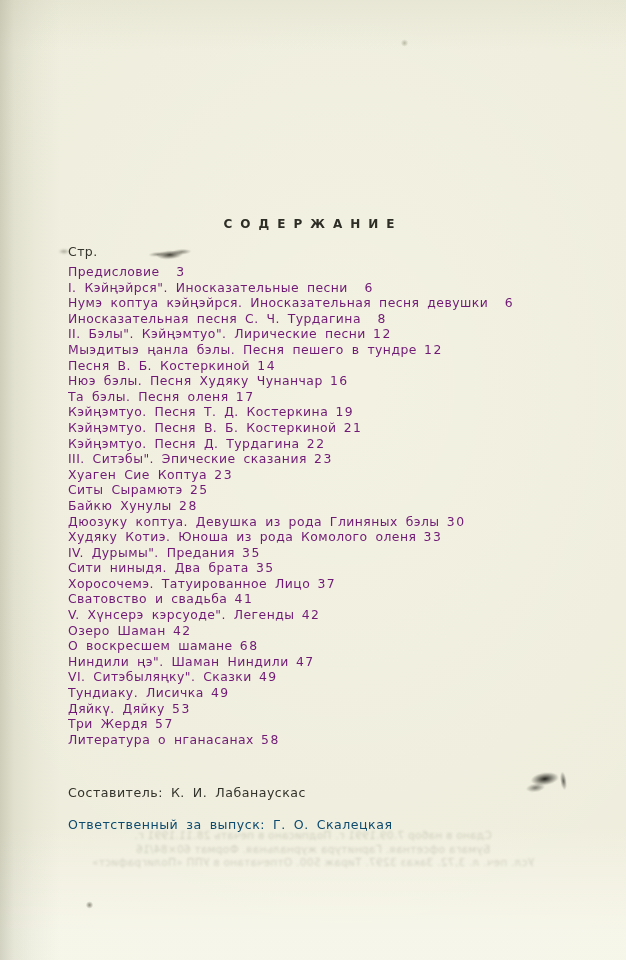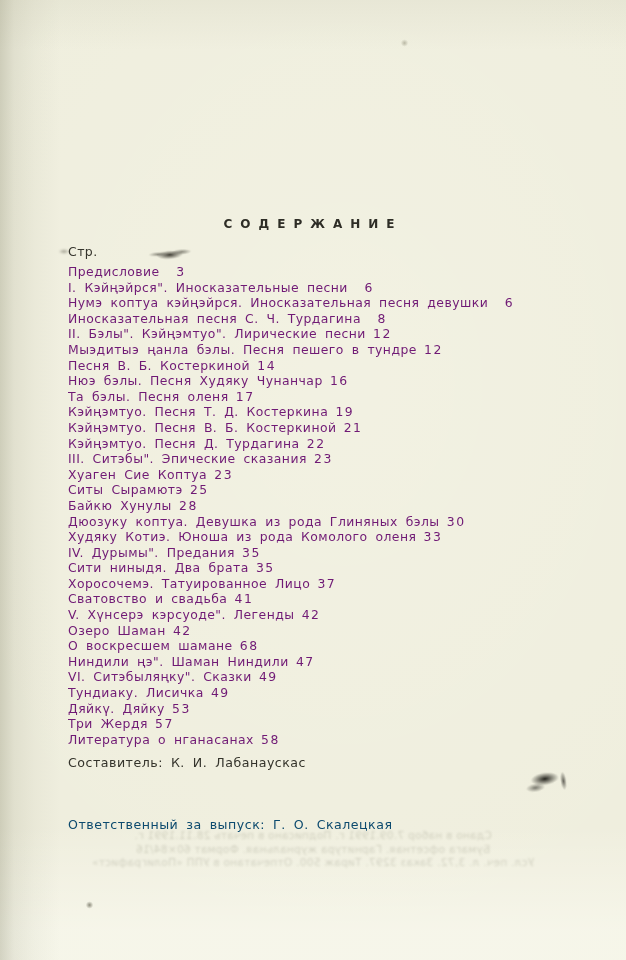--- a/index.html
+++ b/index.html
@@ -35,21 +35,21 @@
   .toc-row {
     display:flex; justify-content:flex-start; align-items:baseline;
     height:15.6px; line-height:15.6px;
     font-size:12.4px; color:#701a75;
     letter-spacing:0.45px; word-spacing:3.5px;
     white-space:nowrap;
   }
   .toc-row .entry-title { overflow:hidden; }
   .toc-row .entry-page { min-width:26px; text-align:right; letter-spacing:1.5px; }
   .credit-compiler {
-    position:absolute; left:68px; top:755px;
+    position:absolute; left:68px; top:785px;
     font-size:12.6px; color:#34332b; letter-spacing:0.5px; word-spacing:3.5px;
   }
   .credit-responsible {
     position:absolute; left:68px; top:817px;
     font-size:12.6px; color:#0c4a6e; letter-spacing:0.5px; word-spacing:3.5px;
   }
   
   .bleed-through {
     position:absolute; left:72px; top:829px; width:482px;
     transform:scaleX(-1);

